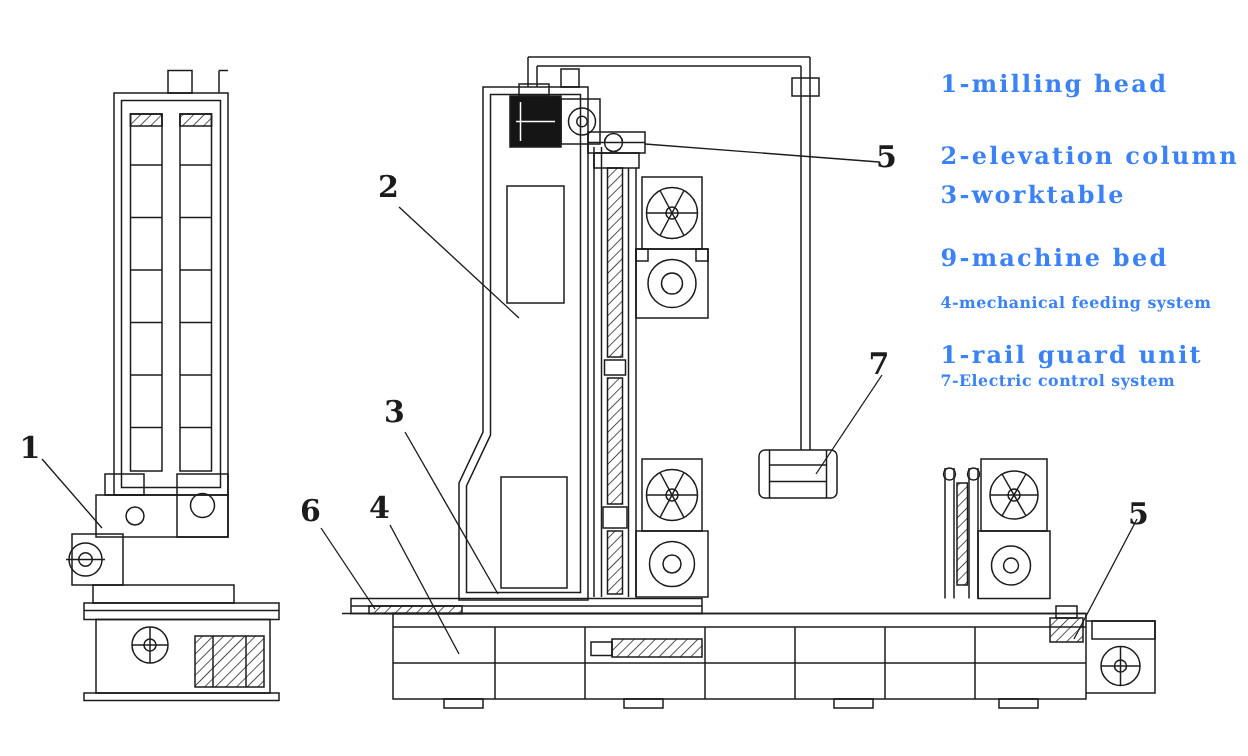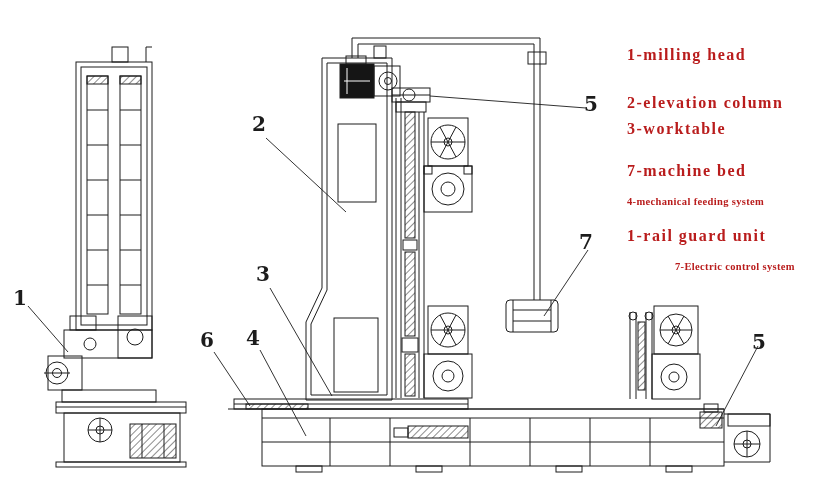--- a/index.html
+++ b/index.html
@@ -1,21 +1,21 @@
 <!DOCTYPE html>
 <html><head>
 <meta charset="utf-8">
 <style>
   * { margin:0; padding:0; box-sizing:border-box; }
   html,body { width:832px; height:504px; background:#ffffff; }
   body { font-family:"DejaVu Serif", serif; color:#1c1c1c; }
   .stage { position:relative; width:832px; height:504px; background:#ffffff; overflow:hidden; }
   .stage svg { position:absolute; left:0; top:0; }
   .callout { position:absolute; font-size:20px; font-weight:bold; color:#1c1c1c; line-height:1; }
-  .legend-item { position:absolute; left:627px; font-weight:bold; color:#b91c1c; white-space:nowrap;font-family:Liberation Serif, serif; }
+  .legend-item { position:absolute; left:627px; font-weight:bold; color:#3b82f6; white-space:nowrap; }
   .legend-item.lg { font-size:16px; letter-spacing:1.5px; }
   .legend-item.sm { font-size:10.5px; letter-spacing:0.35px; }
 </style>
 </head>
 <body>
 
 <div class="stage">
 
   <svg width="832" height="504" viewBox="0 0 832 504">
     <defs>
@@ -236,19 +236,19 @@
   <span class="callout" style="left:246px; top:328px;">4</span>
   <span class="callout" style="left:584px; top:94px;">5</span>
   <span class="callout" style="left:200px; top:330px;">6</span>
   <span class="callout" style="left:579px; top:232px;">7</span>
   <span class="callout" style="left:752px; top:332px;">5</span>
 
   <div>
     <div class="legend-item lg" style="top:46px;">1-milling head</div>
     <div class="legend-item lg" style="top:81px;margin-top:13px;">2-elevation column</div>
     <div class="legend-item lg" style="top:120px;">3-worktable</div>
-    <div class="legend-item lg" style="top:162px;">7-machine bed</div>
+    <div class="legend-item lg" style="top:162px;">9-machine bed</div>
     <div class="legend-item sm" style="top:196px;">4-mechanical feeding system</div>
     <div class="legend-item lg" style="top:227px;">1-rail guard unit</div>
-    <div class="legend-item sm" style="top:261px;margin-left:48px;">7-Electric control system</div>
+    <div class="legend-item sm" style="top:248px;">7-Electric control system</div>
   </div>
 
 </div>
 
 </body></html>

